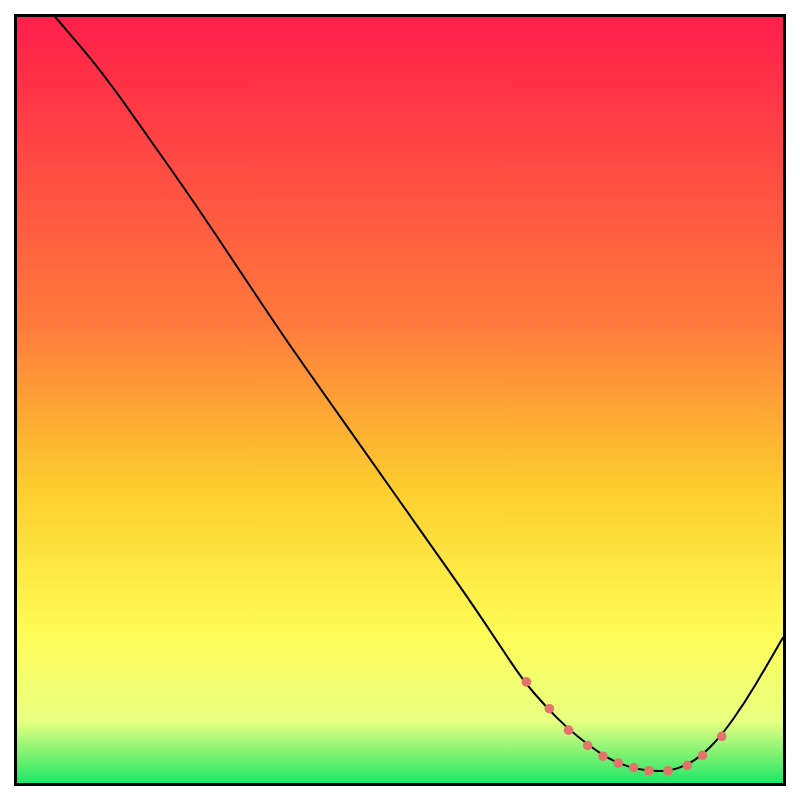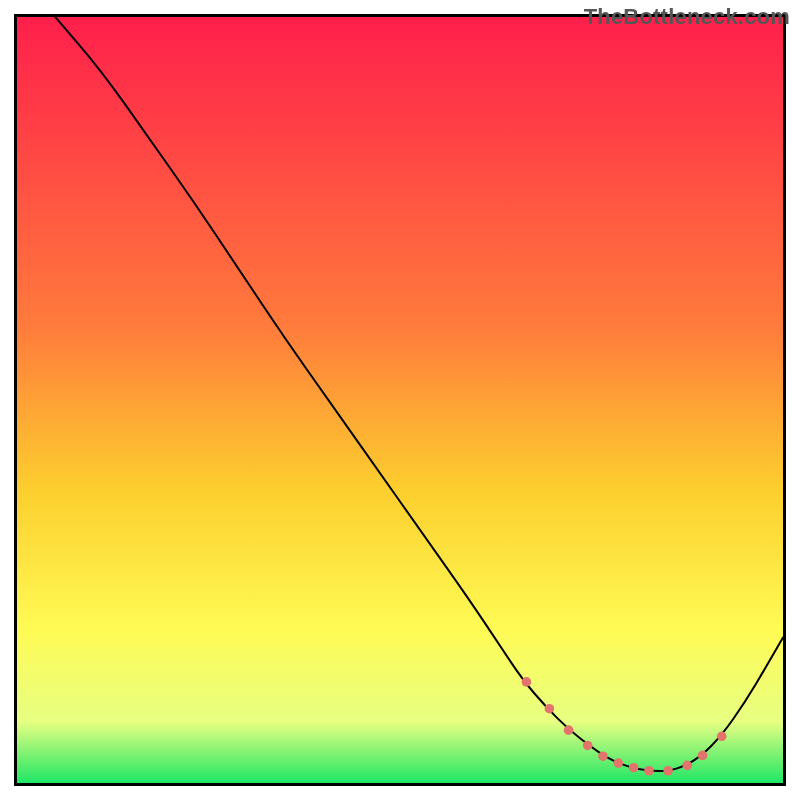--- a/index.html
+++ b/index.html
@@ -52,21 +52,20 @@
     display: block;
   }
   svg.lines {
     z-index: 2;
   }
 </style>
 </head>
 <body>
 
 <div class="frame">
-  <div class="watermark">TheBottleneck.com</div>
 
   <div class="plot-outer">
     <div class="plot-inner">
 
       <svg class="bg" viewBox="0 0 766 766" preserveAspectRatio="none">
         <defs>
           <linearGradient id="grad" x1="0" y1="0" x2="0" y2="1">
               <stop offset="0%" stop-color="#ff1f4b"></stop>
               <stop offset="40%" stop-color="#ff7a3c"></stop>
               <stop offset="62%" stop-color="#fccf2e"></stop>

